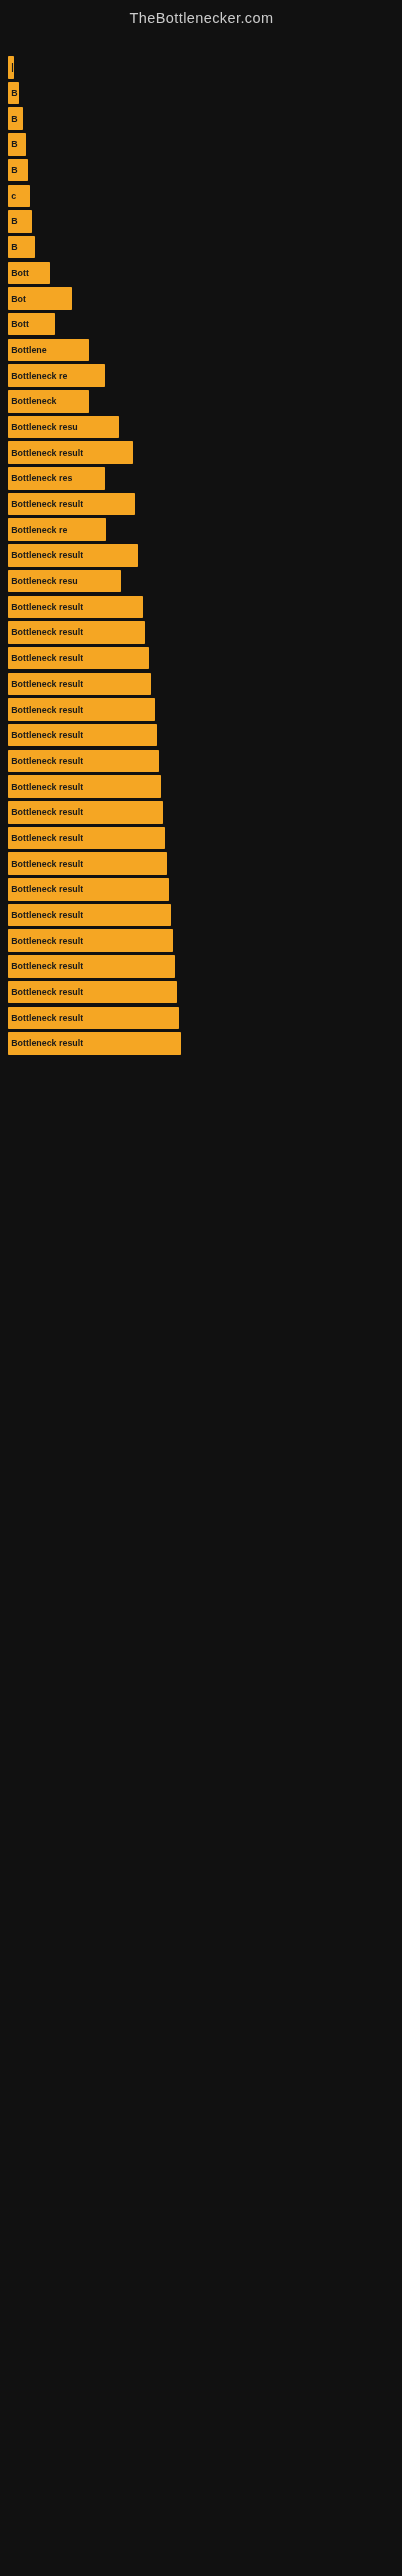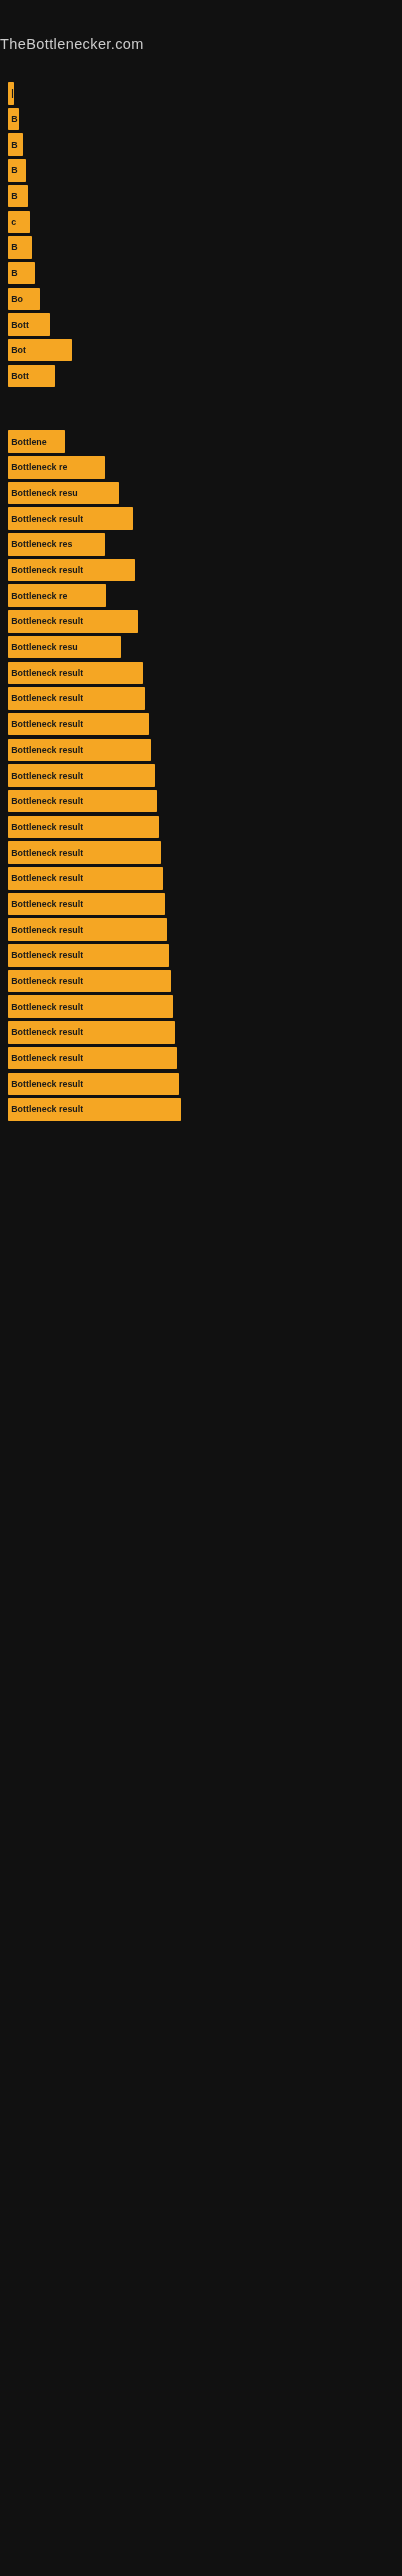--- a/index.html
+++ b/index.html
@@ -13,24 +13,23 @@
       width: 403px;
       min-height: 2576px;
       font-family: Arial, sans-serif;
       position: relative;
       overflow-x: hidden;
     }
 
     .site-title {
       color: #cccccc;
       font-size: 14.5px;
-      text-align: left;
+      text-align: center;
       padding: 9.7px 0 6.4px 0;
       letter-spacing: 0.4px;
-      margin-top: 26px;
     }
 
     .bars-container {
       padding: 24px 8px 8px 8px;
       display: flex;
       flex-direction: column;
       gap: 0px;
     }
 
     .bar-row {
@@ -96,50 +95,50 @@
       <div class="bar" style="width: 24px;">
         <span class="bar-label">B</span>
       </div>
     </div>
     <div class="bar-row">
       <div class="bar" style="width: 27px;">
         <span class="bar-label">B</span>
       </div>
     </div>
     <div class="bar-row">
-      <div class="bar" style="width: 32px;">
-        <span class="bar-label">Bo</span>
-      </div>
-    </div>
-    <div class="bar-row">
       <div class="bar" style="width: 42px;">
         <span class="bar-label">Bott</span>
       </div>
     </div>
     <div class="bar-row">
       <div class="bar" style="width: 64px;">
         <span class="bar-label">Bot</span>
       </div>
     </div>
     <div class="bar-row">
       <div class="bar" style="width: 47px;">
         <span class="bar-label">Bott</span>
       </div>
     </div>
     <div class="bar-row">
-      <div class="bar" style="width: 57px; margin-top: 40px;">
+      <div class="bar" style="width: 81px;">
         <span class="bar-label">Bottlene</span>
       </div>
     </div>
     <div class="bar-row">
       <div class="bar" style="width: 97px;">
         <span class="bar-label">Bottleneck re</span>
       </div>
     </div>
     <div class="bar-row">
+      <div class="bar" style="width: 81px;">
+        <span class="bar-label">Bottleneck</span>
+      </div>
+    </div>
+    <div class="bar-row">
       <div class="bar" style="width: 111px;">
         <span class="bar-label">Bottleneck resu</span>
       </div>
     </div>
     <div class="bar-row">
       <div class="bar" style="width: 125px;">
         <span class="bar-label">Bottleneck result</span>
       </div>
     </div>
     <div class="bar-row">

